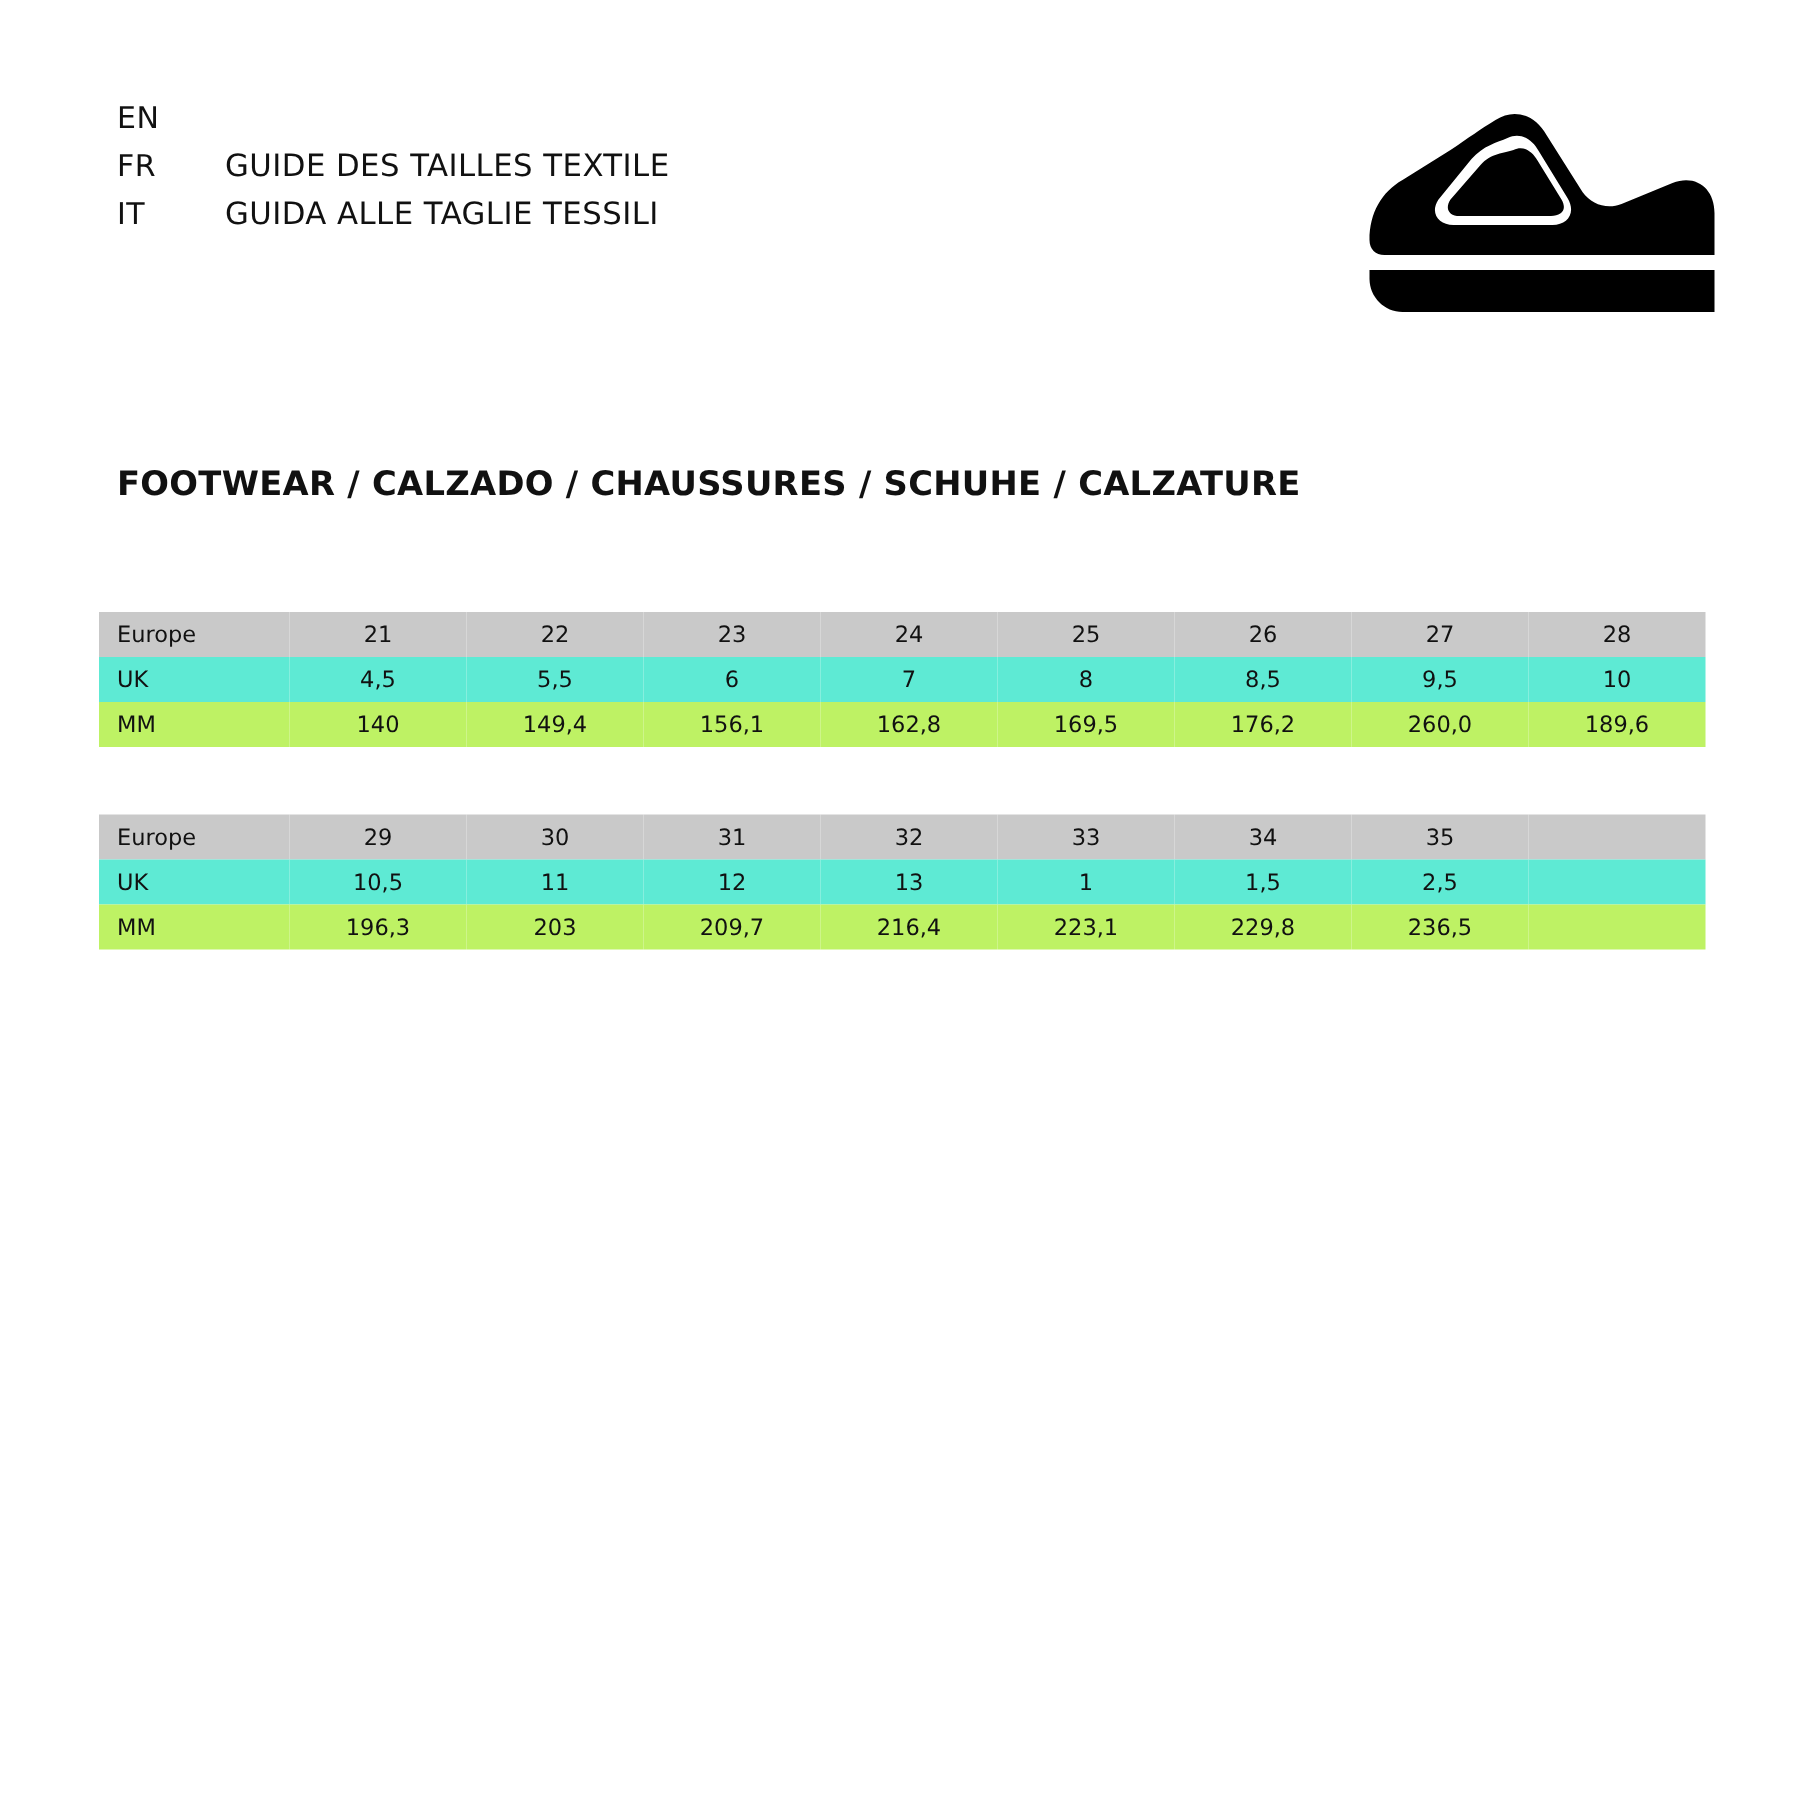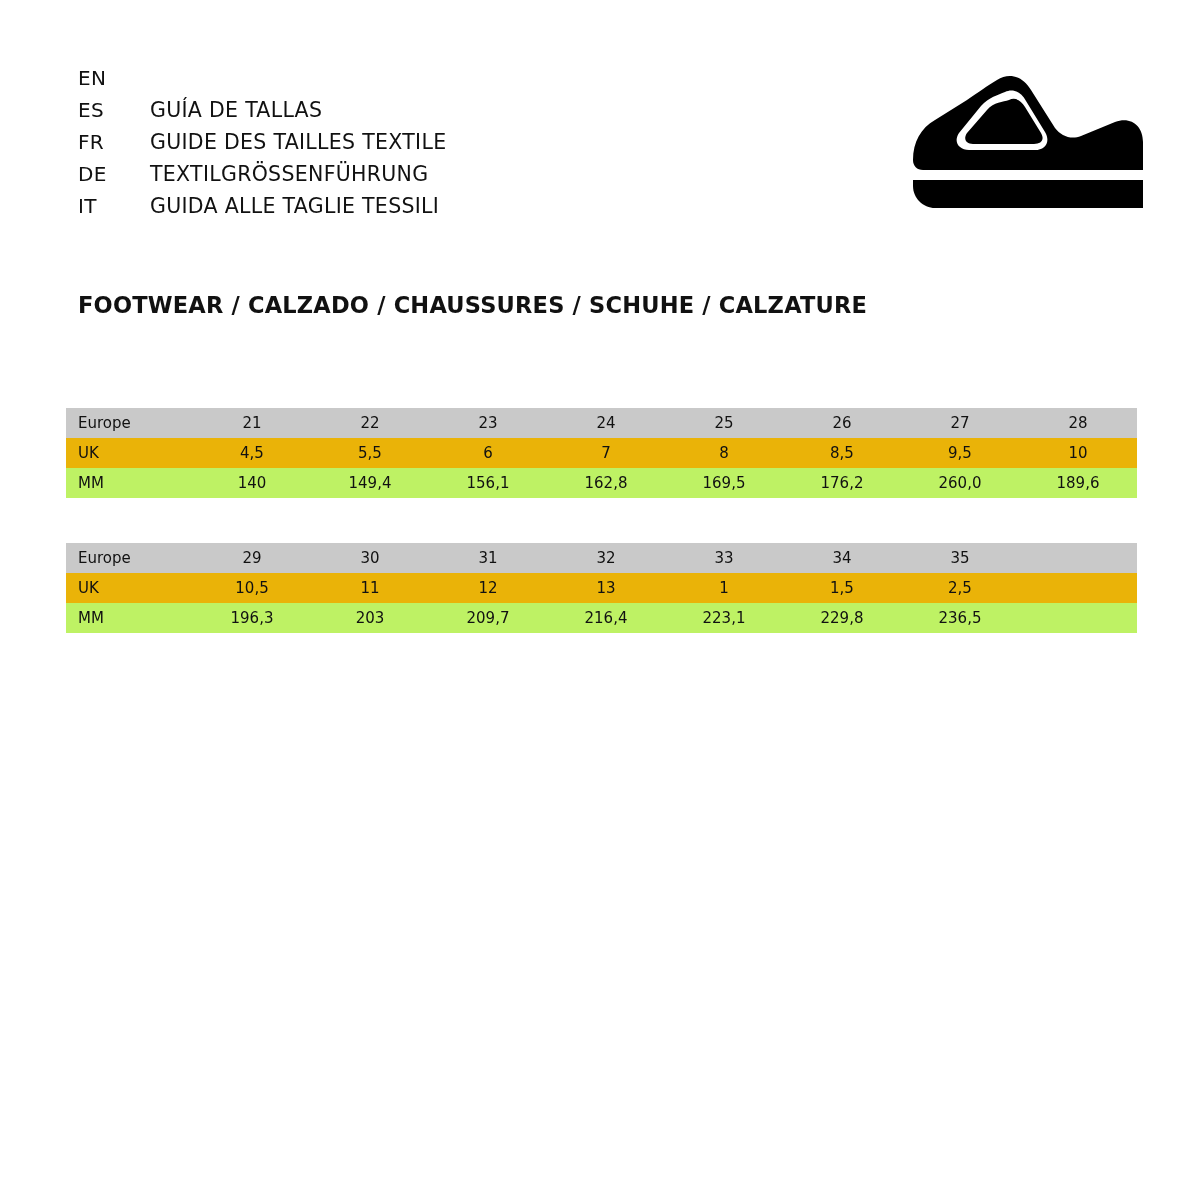--- a/index.html
+++ b/index.html
@@ -55,21 +55,21 @@
     left: 905px;
     top: 70px;
     width: 240px;
     height: 145px;
   }
 
   
   .section-title {
     position: absolute;
     left: 78px;
-    top: 292px;
+    top: 310px;
     font-size: 22.5px;
     font-weight: bold;
     letter-spacing: 0.2px;
     color: #111111;
     white-space: nowrap;
   }
 
   .sub-title {
     position: absolute;
     left: 78px;
@@ -102,48 +102,40 @@
   }
   .size-table td.label {
     text-align: left;
     padding-left: 12px;
     font-size: 15px;
   }
   .row-head td {
     background: #c9c9c9;
   }
   .row-alt td {
-    background: #eab308;
+    background: #5eead4;
   }
   .row-plain td {
     background: #bef264;
   }
   .col-label { width: 115px; }
   .col-val { width: 118px; }
 </style>
 </head>
 <body>
 
 <div class="page">
 
   <div class="lang-block">
     <div class="lang-row">
       <span class="lang-code">EN</span>
     </div>
     <div class="lang-row">
-      <span class="lang-code">ES</span>
-      <span class="lang-text">GUÍA DE TALLAS</span>
-    </div>
-    <div class="lang-row">
       <span class="lang-code">FR</span>
       <span class="lang-text">GUIDE DES TAILLES TEXTILE</span>
-    </div>
-    <div class="lang-row">
-      <span class="lang-code">DE</span>
-      <span class="lang-text">TEXTILGRÖSSENFÜHRUNG</span>
     </div>
     <div class="lang-row">
       <span class="lang-code">IT</span>
       <span class="lang-text">GUIDA ALLE TAGLIE TESSILI</span>
     </div>
   </div>
 
   <div class="shoe-icon">
     <svg viewBox="0 0 240 145" width="240" height="145" xmlns="http://www.w3.org/2000/svg">
       <path fill="#000000" d="M92 10 C 104 2, 118 6, 126 20 L 150 58 C 156 66, 166 70, 176 66 L 210 52 C 226 46, 238 56, 238 72 L 238 100 L 18 100 C 12 100, 8 96, 8 90 C 8 72, 16 58, 30 50 L 62 30 C 74 22, 82 16, 92 10 Z"></path>

